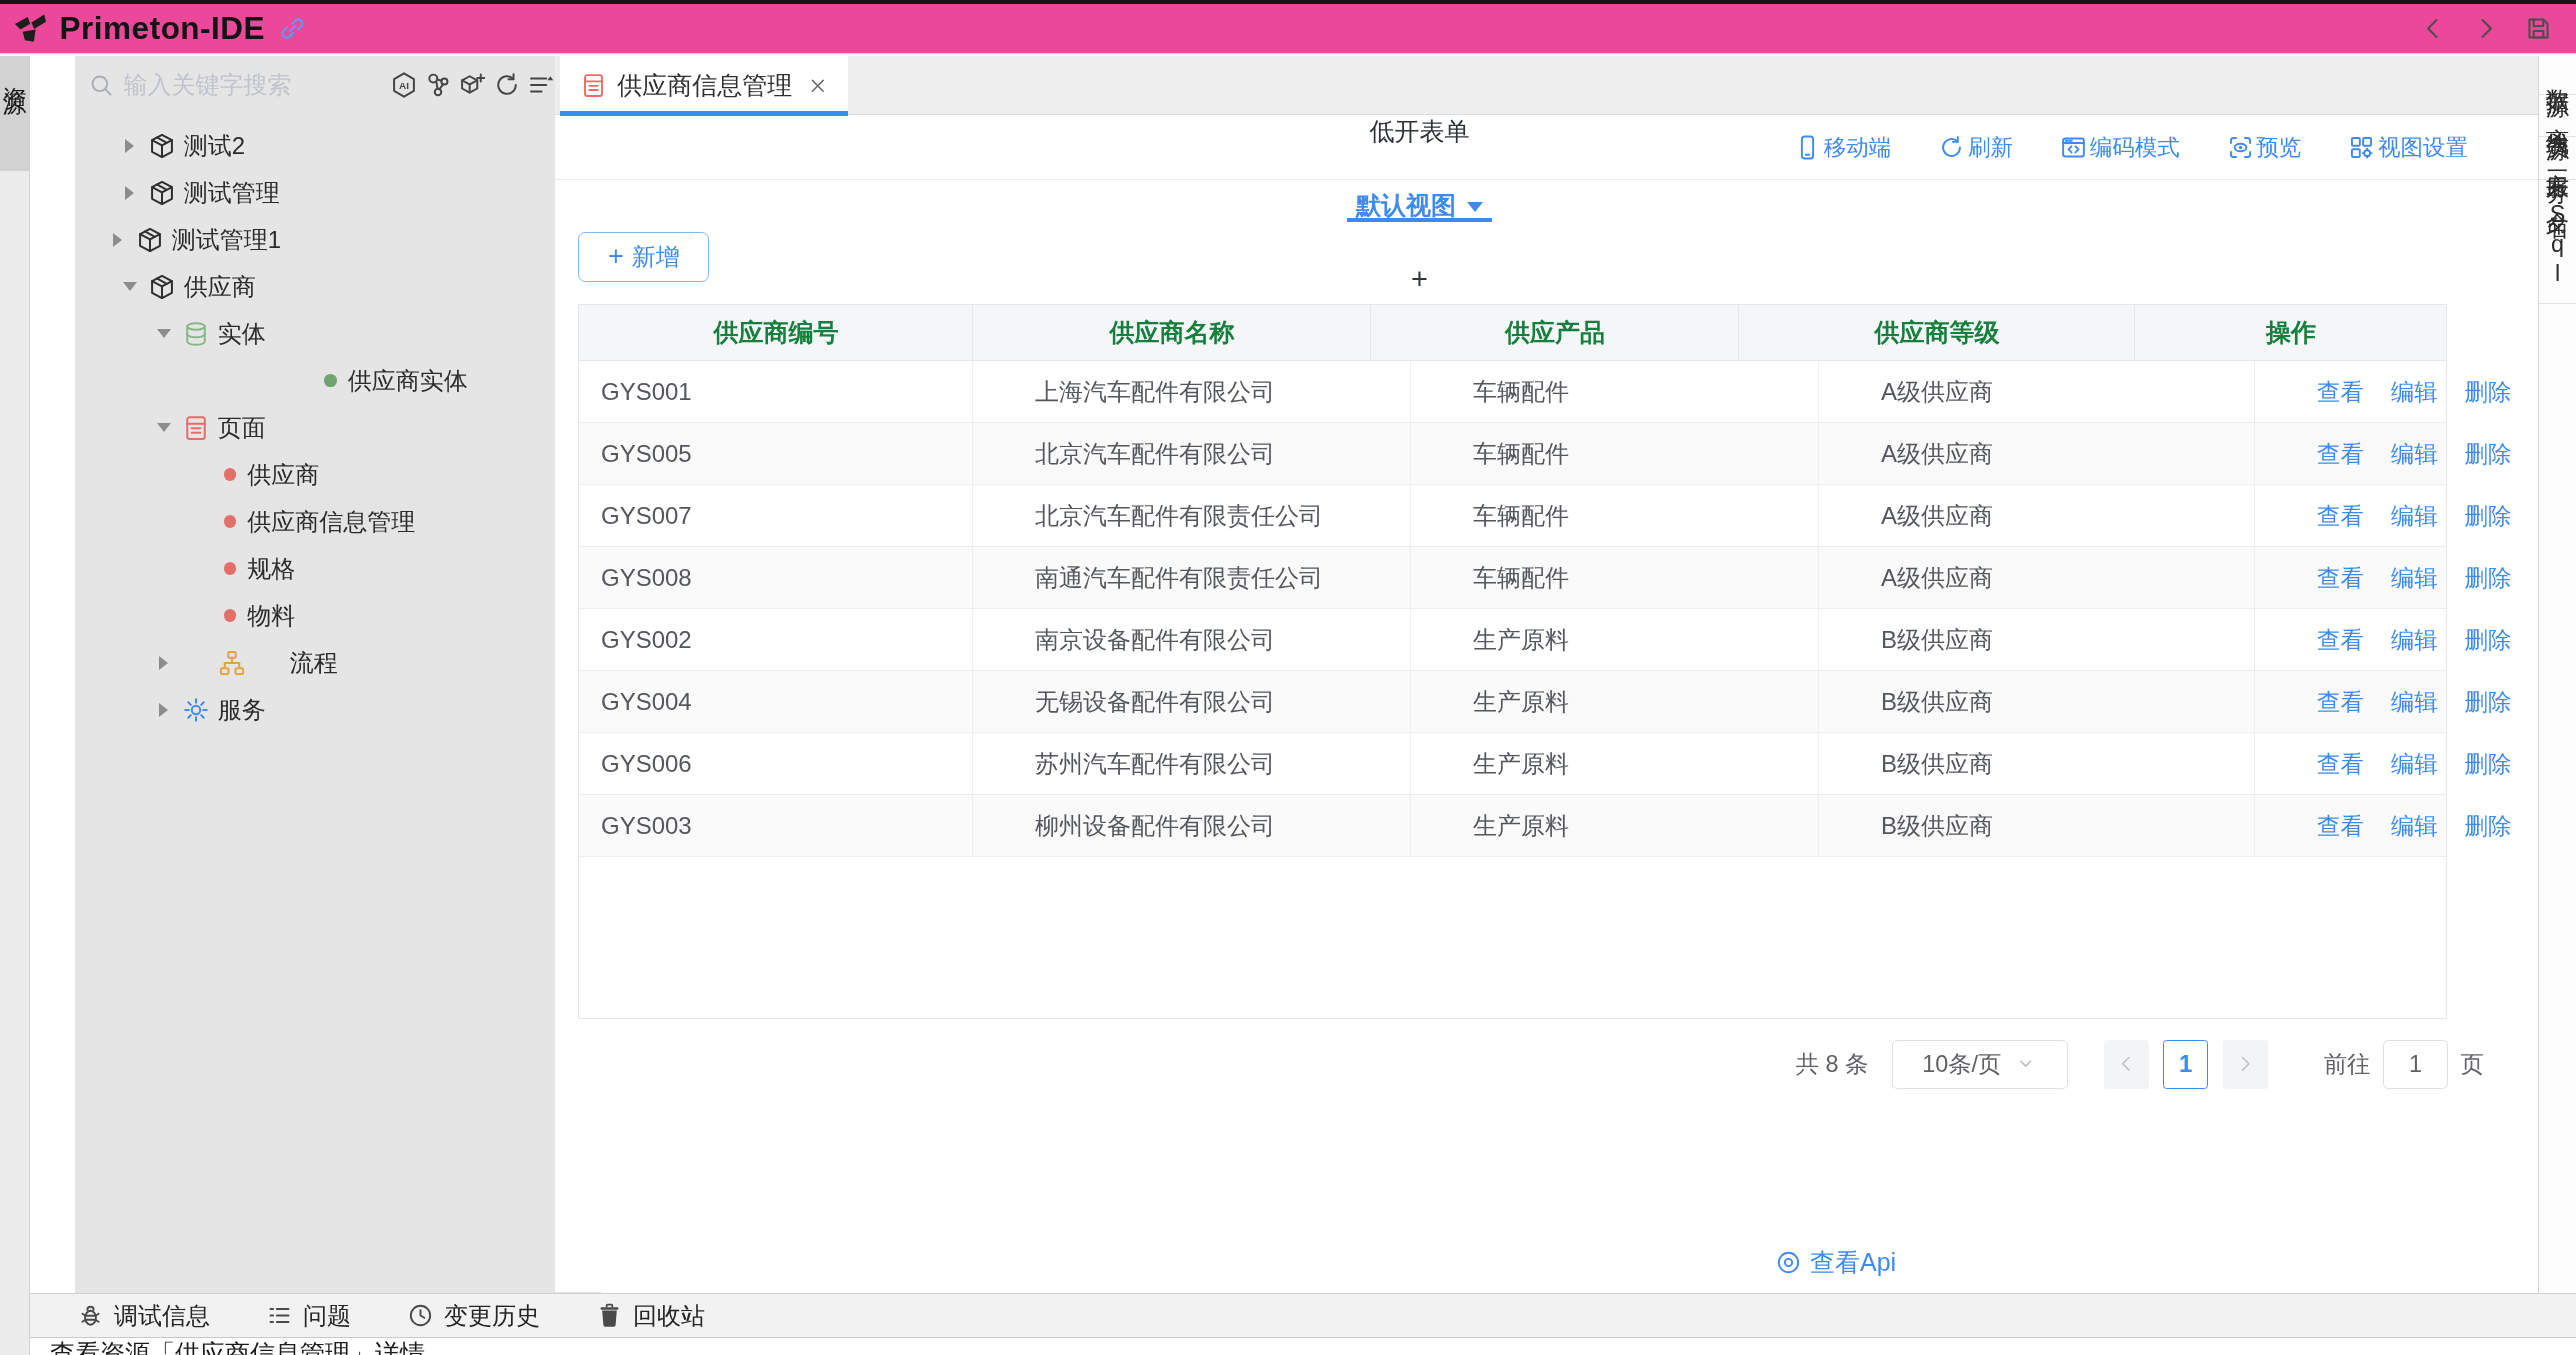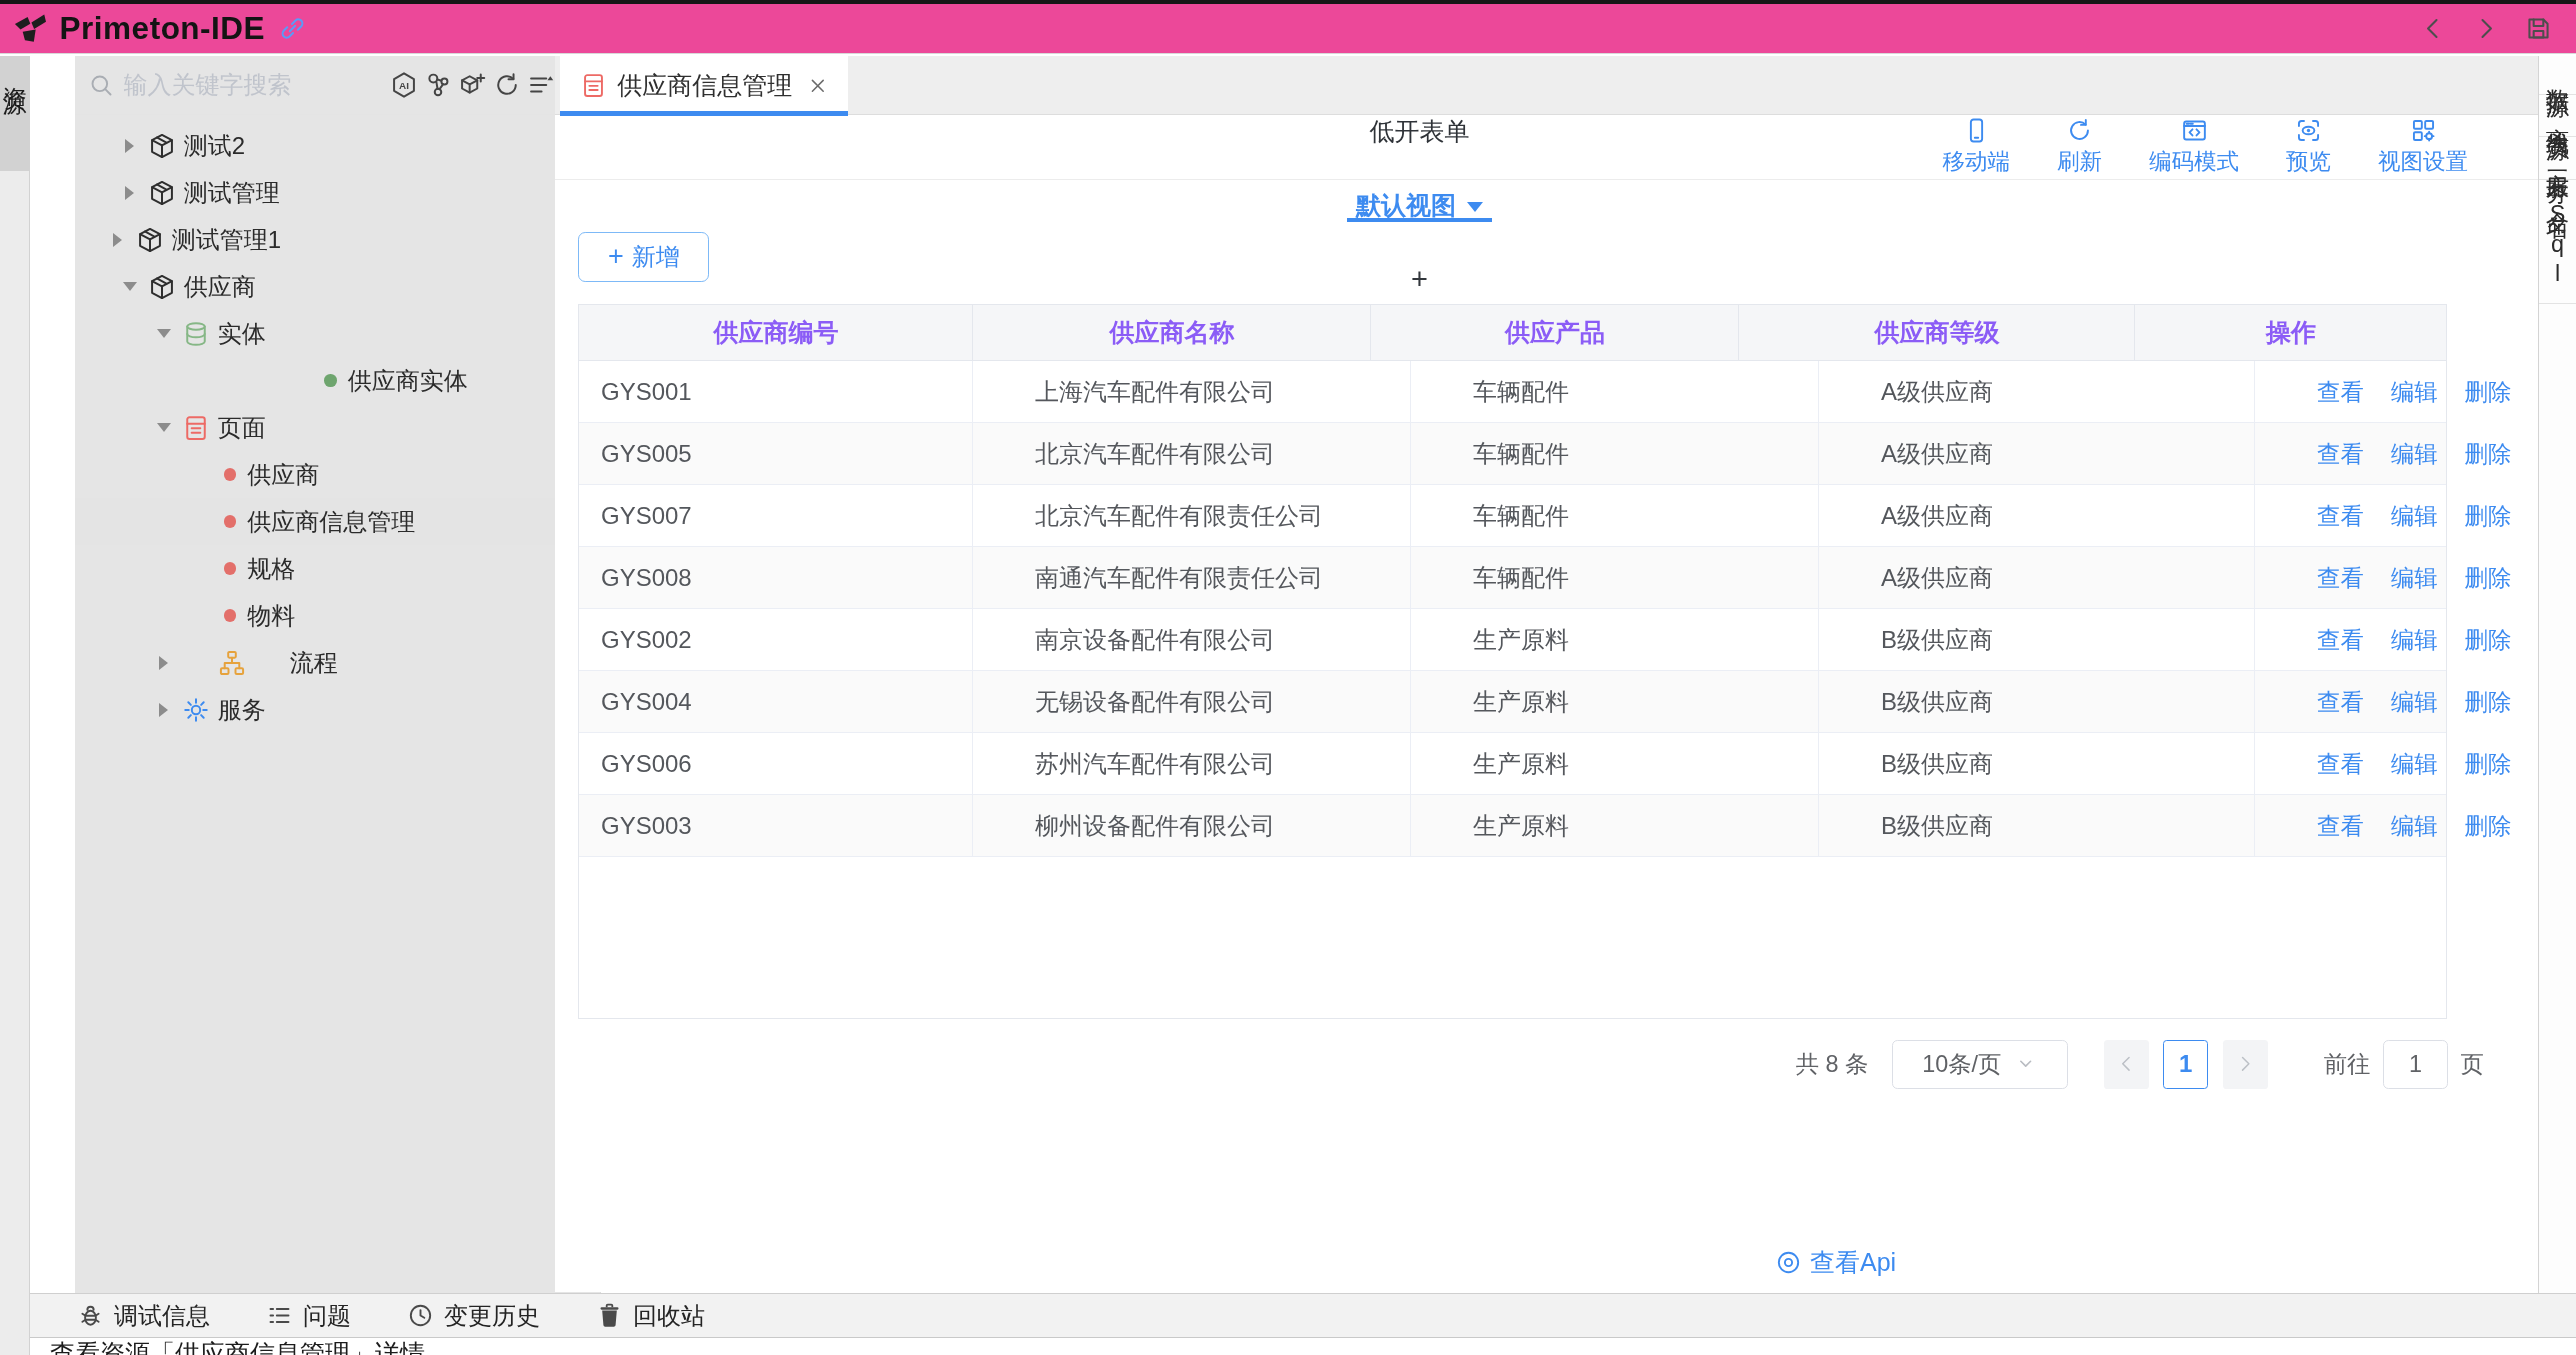--- a/index.html
+++ b/index.html
@@ -67,34 +67,34 @@
   #view-toolbar { height:65px; position:relative; border-bottom:0.9px solid #ececec; }
   #view-center { position:absolute; left:801px; top:0; height:64px; display:flex; align-items:center; gap:41px;flex-direction:column; }
   #form-type { font-size:25px; color:#2f3338; }
   #active-view { position:relative; height:64px; display:flex; align-items:center; gap:10.8px; cursor:pointer; }
   #active-view-label { font-size:25px; color:#3d8bf0; font-weight:600; }
   #view-caret { width:0; height:0; border-left:8px solid transparent; border-right:8px solid transparent;
     border-top:10px solid #3d8bf0; margin-top:3.6px; }
   #active-view::after { content:""; position:absolute; left:-9px; right:-9px; bottom:0; height:4.5px; background:#3d8bf0; }
   #add-view { font-size:29px; color:#33373c; cursor:pointer; }
   #view-actions { position:absolute; right:70px; top:0; height:64px; display:flex; align-items:center; gap:47px; }
-  .va { display:flex; flex-direction:column; align-items:center; gap:2.7px; cursor:pointer; color:#3d8bf0; }
+  .va { display:flex; flex-direction:row; align-items:center; gap:2.7px; cursor:pointer; color:#3d8bf0; }
   .va .icon { width:27px; height:27px; }
   .va .va-label { font-size:22.5px; color:#3d8bf0; white-space:nowrap; }
 
   #add-btn { left:23.4px; top:176px; width:131px; height:50px; border:0.9px solid #7db9f7; border-radius:7.2px;
     background:#fff; color:#3d8bf0; font-size:24px; display:flex; align-items:center; justify-content:center;
     gap:8px; cursor:pointer; }
   #add-btn .plus { font-size:27px; margin-top:-1.8px; }
 
   #table-wrap { left:23.4px; top:248px; width:1869px; height:715px; border:0.9px solid #e4e7ed; }
   .t-header { display:grid; grid-template-columns:394px 398px 368px 396px 311px; height:56px;
     background:#f5f6f8; border-bottom:0.9px solid #e4e7ed; }
   .th { display:flex; align-items:center; justify-content:center; font-size:25px; font-weight:700;
-    color:#8b5cf6; border-right:0.9px solid #e4e7ed; }
+    color:#15803d; border-right:0.9px solid #e4e7ed; }
   .th:last-child { border-right:none; }
   .t-row { display:grid; grid-template-columns:394px 398px 368px 396px 311px; height:62px;
     border-bottom:0.9px solid #ebeef5; background:#fff;gap:40px; }
   .t-row:nth-child(even) { background:#fafafa; }
   .td { display:flex; align-items:center; font-size:24px; color:#54575c; padding-left:21.6px;
     border-right:0.9px solid #ebeef5; overflow:hidden; white-space:nowrap; }
   .td:last-child { border-right:none; }
   .td.actions { gap:27px; }
   .td.actions a { color:#3d8bf0; font-size:23.4px; text-decoration:none; cursor:pointer; }
 

